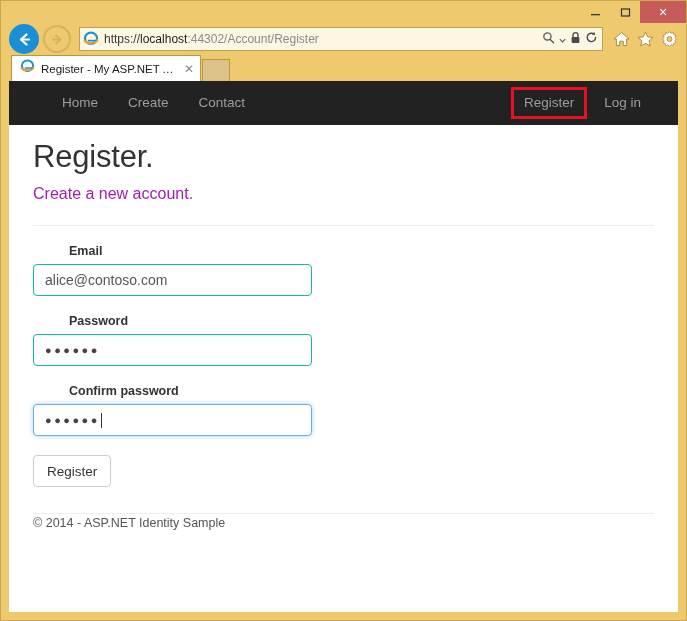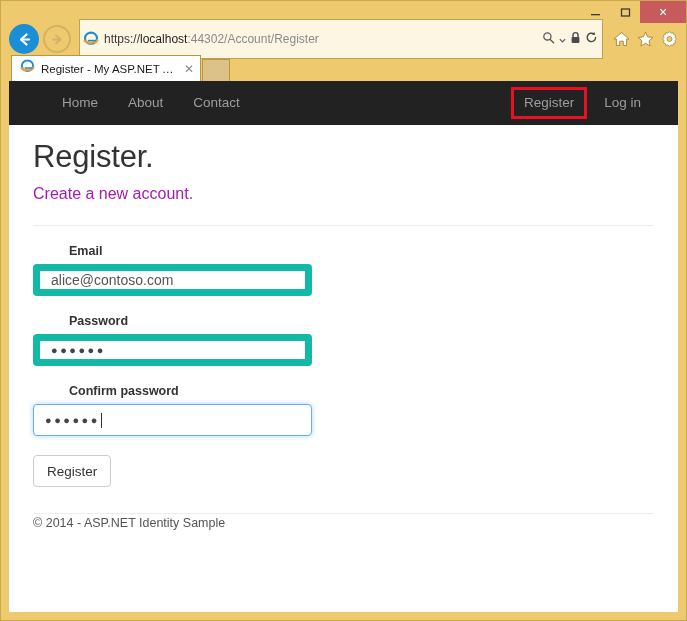--- a/index.html
+++ b/index.html
@@ -75,21 +75,21 @@
     width: 30px; height: 30px;
   }
   .navbtn.fwd {
     border: 2px solid #d3b263;
     color: #d3b263;
     margin-left: 4px;
   }
 
   .addressbar {
     flex: 1 1 auto;
-    height: 40px;
+    height: 24px;
     margin-left: 8px;
     margin-right: 4px;
     background: #fdf6e3;
     border: 1px solid #bfa055;
     display: flex;
     align-items: center;
     padding: 0 4px 0 3px;
     position: relative;
   }
   .ie-logo { flex: 0 0 auto; margin-right: 5px; display: flex; }
@@ -262,21 +262,21 @@
     display: block;
     font-size: 12.5px;
     font-weight: bold;
     color: #333333;
     margin-bottom: 6px;
     padding-left: 36px;
   }
   .field-input {
     width: 279px;
     height: 32px;
-    border: 7px solid #14b8a6;
+    border: 1px solid #14b8a6;
     border-radius: 4px;
     padding: 0 11px;
     font-size: 14px;
     color: #555555;
     font-family: "Liberation Sans", sans-serif;
     background: #ffffff;
     outline: none;
     display: flex;
     align-items: center;
   }
@@ -435,21 +435,21 @@
       <span class="tab-close">✕</span>
     </div>
     <div class="newtab"></div>
   </div>
 
   <div class="viewport">
 
     <div class="navbar">
       <div class="nav-left">
         <a class="nav-link">Home</a>
-        <a class="nav-link">About</a>
+        <a class="nav-link">Create</a>
         <a class="nav-link">Contact</a>
       </div>
       <div class="nav-right">
         <a class="nav-link highlighted">Register</a>
         <a class="nav-link">Log in</a>
       </div>
     </div>
 
     <div class="content">
 

